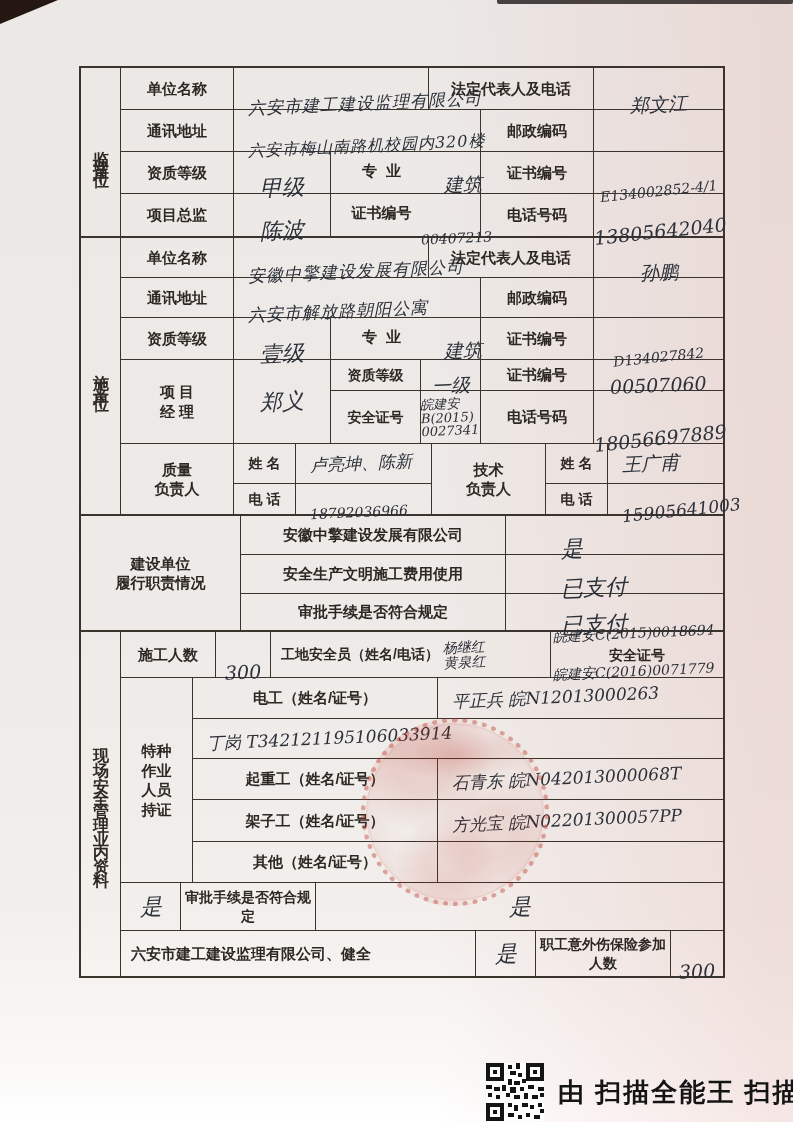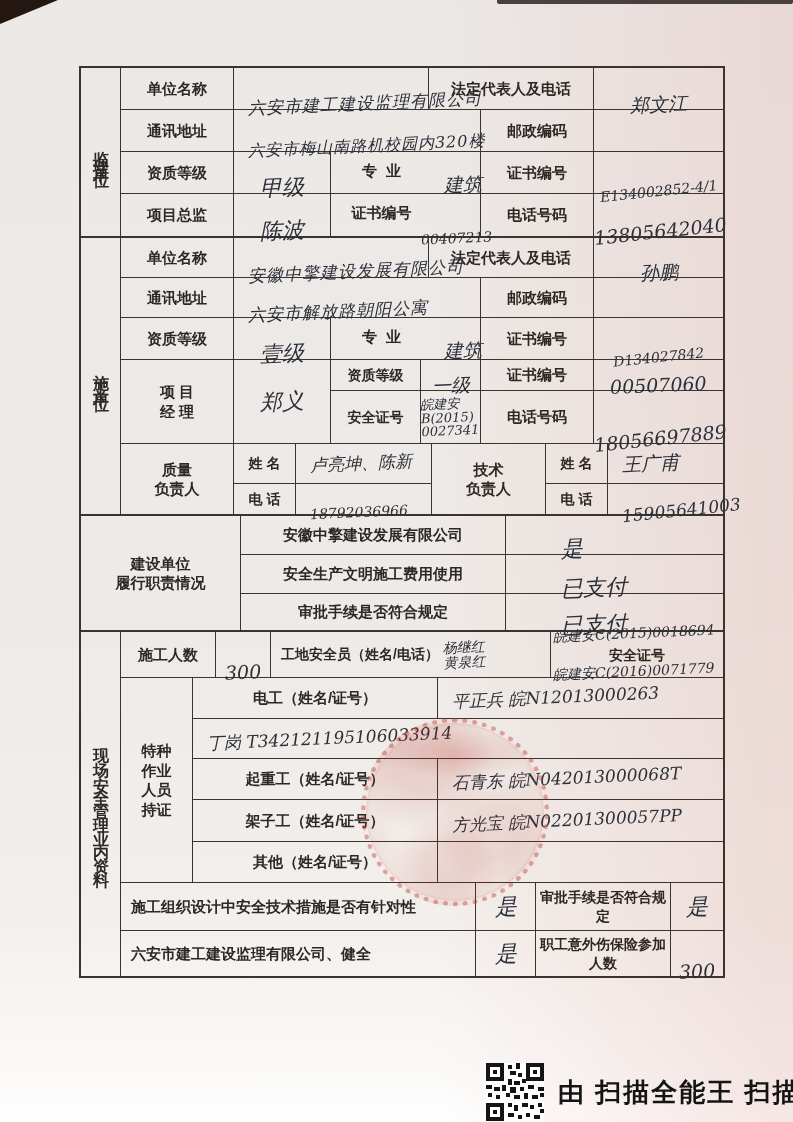--- a/index.html
+++ b/index.html
@@ -403,23 +403,20 @@
             <div class="cell" style="width:245px">
                 <span class="lbl">其他（姓名/证号）</span>
               </div>
             <div class="cell gw valL">
                 <span class="hw"></span>
               </div>
           </div>
         </div>
       </div>
       <div class="row" style="height:48px">
-        <div class="cell" style="width:355px">
-            <span class="lbl left">施工组织设计中安全技术措施是否有针对性</span>
-          </div>
         <div class="cell" style="width:60px">
             <span class="hw big">是</span>
           </div>
         <div class="cell" style="width:135px">
             <span class="lbl sm">审批手续是否符合规定</span>
           </div>
         <div class="cell gw">
             <span class="hw big">是</span>
           </div>
       </div>

